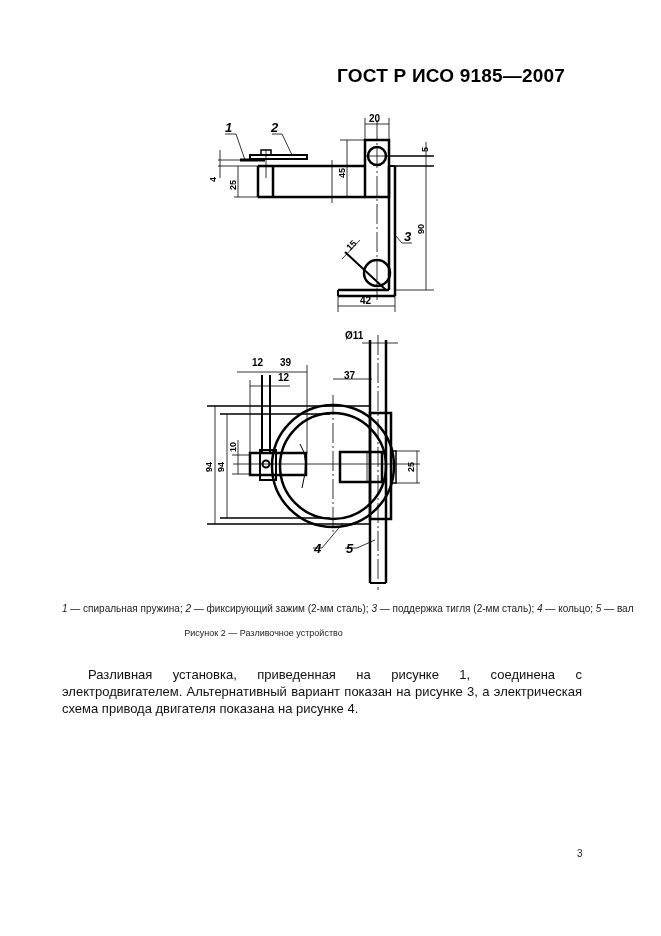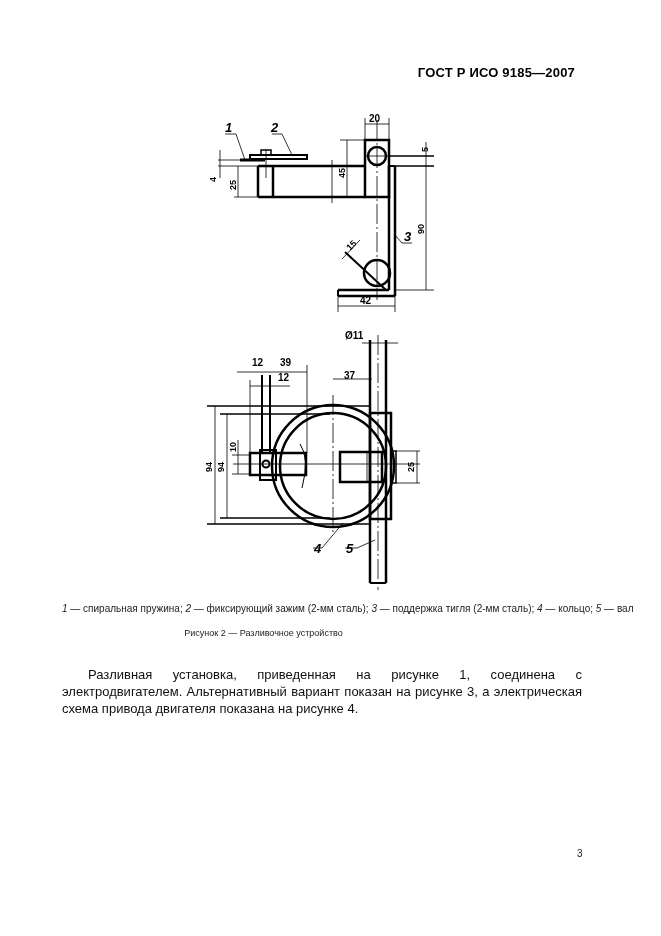--- a/index.html
+++ b/index.html
@@ -1,17 +1,17 @@
 <!DOCTYPE html>
 <html><head>
 <meta charset="utf-8">
 <style>
   html, body { margin:0; padding:0; background:#ffffff; }
   body { width:661px; height:936px; position:relative; overflow:hidden; font-family:"Liberation Sans", sans-serif; color:#000; }
-  .header { position:absolute; right:86px; top:65px; font-size:13px; font-weight:bold; letter-spacing:0.2px; }
+  .header { position:absolute; right:96px; top:65px; font-size:19px; font-weight:bold; letter-spacing:0.2px; }
   .drawing { position:absolute; left:0; top:0; }
   .legend { position:absolute; left:62px; top:603px; font-size:10px; color:#222; white-space:nowrap; }
   .legend i { font-style:italic; }
   .caption { position:absolute; left:0; width:527px; top:628px; text-align:center; font-size:9px; color:#222; }
   .para { position:absolute; left:62px; top:666px; width:520px; font-size:13px; line-height:17px; text-align:justify; text-indent:26px; color:#111; }
   .pagenum { position:absolute; left:577px; top:848px; font-size:10px; color:#222; }
   svg text { font-family:"Liberation Sans", sans-serif; font-weight:bold; fill:#000; }
 </style>
 </head>
 <body>

